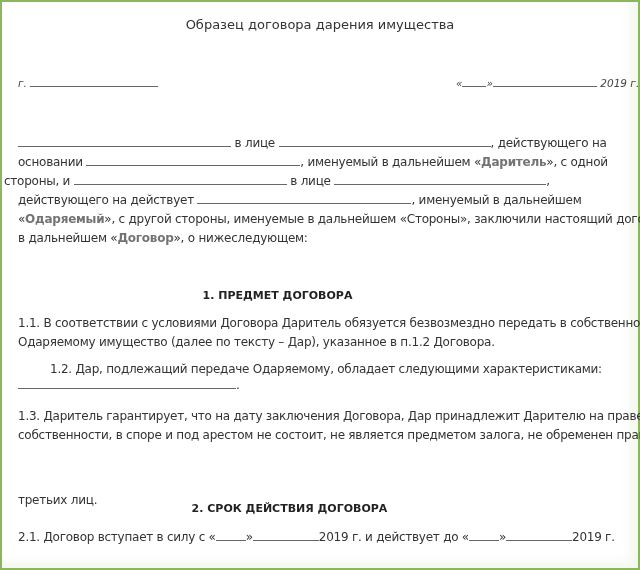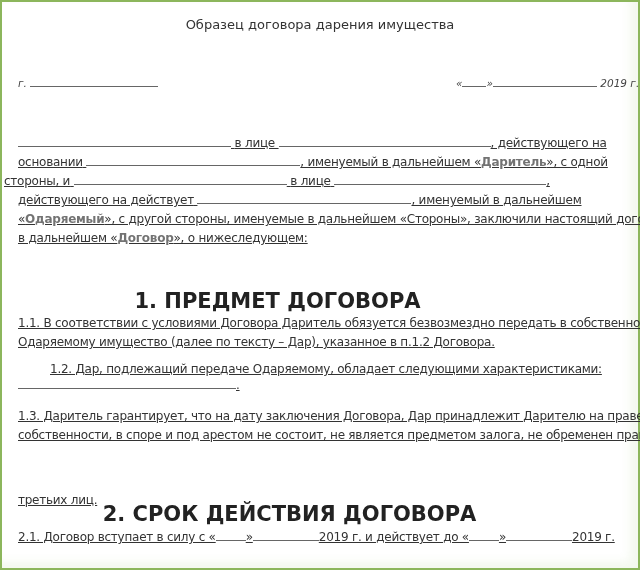--- a/index.html
+++ b/index.html
@@ -9,23 +9,23 @@
   }
   .frame {
     position: absolute; left: 0; top: 0; width: 636px; height: 566px;
     border: 2px solid #8cb65c;
     box-shadow: inset -8px -6px 10px rgba(140,182,92,0.10);
     background: #ffffff;
   }
   .abs { position: absolute; white-space: nowrap; }
   .title { left: 0; width: 640px; text-align: center; top: 17px; font-size: 13px; color: #333; }
   .small { font-size: 10.5px; font-style: italic; color: #444; }
-  .body { font-size: 12px; color: #333; letter-spacing: -0.25px; text-decoration: underline; }
+  .body { font-size: 12px; color: #333; letter-spacing: -0.25px; }
   .line { display: inline-block; border-bottom: 1px solid #666; height: 0; vertical-align: baseline; }
-  .h2 { left: 0; width: 555px; text-align: center; font-size: 21px; font-weight: bold; color: #222; }
+  .h2 { left: 0; width: 555px; text-align: center; font-size: 11px; font-weight: bold; color: #222; }
   b { color: #737373; }
 </style>
 </head>
 <body>
 
 <div class="frame"></div>
 
 <div class="abs title">Образец договора дарения имущества</div>
 
 <div class="abs small" style="left:18px; top:77px;">

